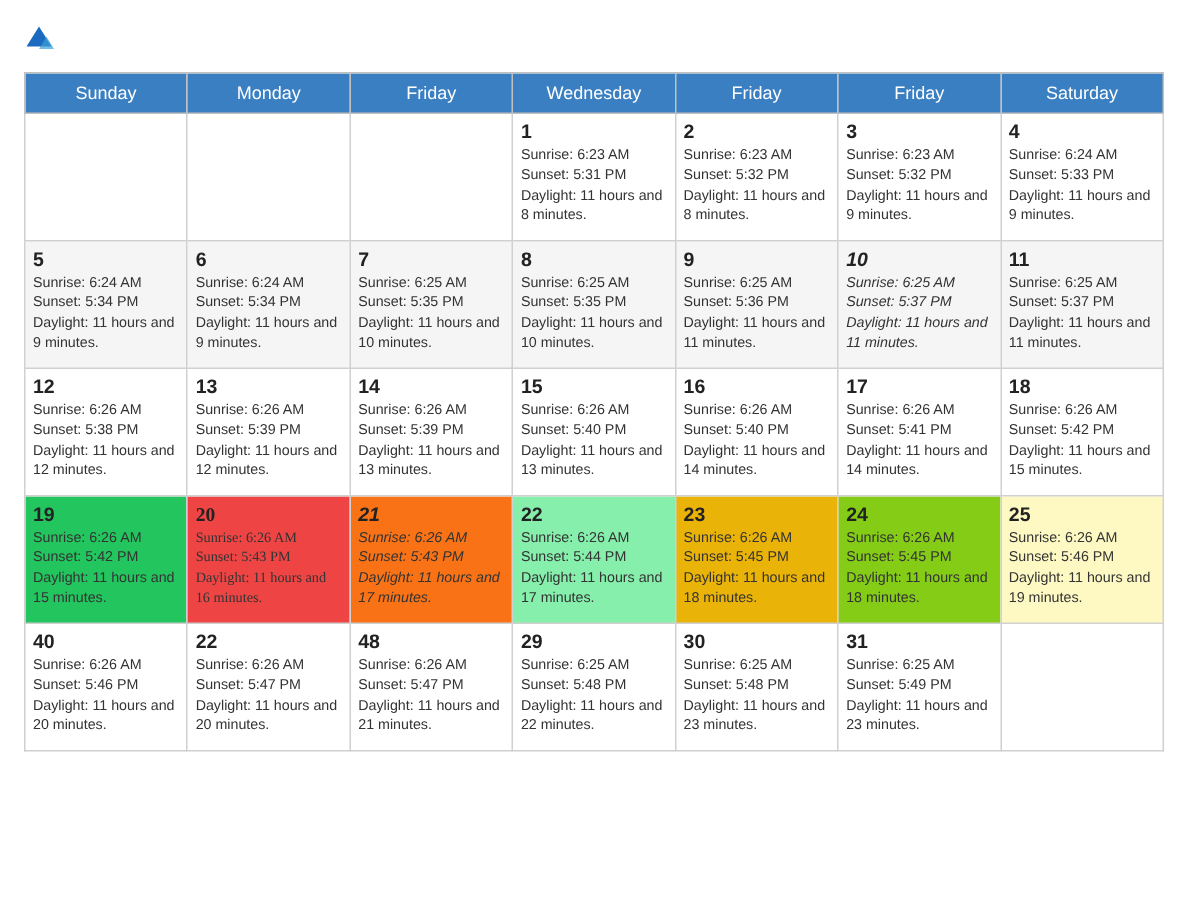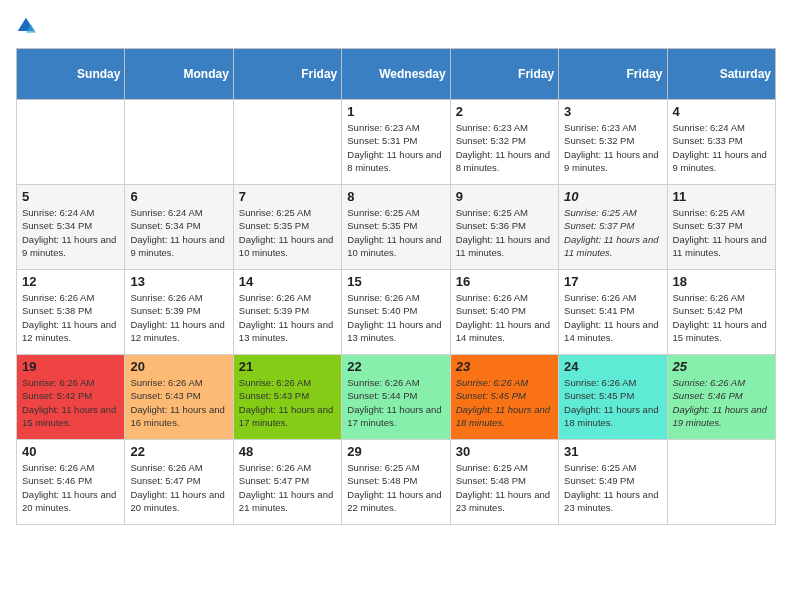--- a/index.html
+++ b/index.html
@@ -49,23 +49,23 @@
     }
     .calendar {
       width: 100%;
       border-collapse: collapse;
       table-layout: fixed;
     }
     .calendar th {
       background: #3a7fc1;
       color: #fff;
       font-size: 12px;
-      font-weight: bold;
-      padding: 18px 4px;
-      text-align: right;
+      font-weight: normal;
+      padding: 6px 4px;
+      text-align: center;
       border: 1px solid #c0c0c0;
     }
     .calendar td {
       vertical-align: top;
       border: 1px solid #d0d0d0;
       padding: 4px 5px;
       font-size: 10px;
       color: #333;
       background: #fff;
       height: 85px;
@@ -142,27 +142,27 @@
       <tr>
         <td><span class="day-number">12</span><span class="day-info">Sunrise: 6:26 AM<br>Sunset: 5:38 PM<br>Daylight: 11 hours and 12 minutes.</span></td>
         <td><span class="day-number">13</span><span class="day-info">Sunrise: 6:26 AM<br>Sunset: 5:39 PM<br>Daylight: 11 hours and 12 minutes.</span></td>
         <td><span class="day-number">14</span><span class="day-info">Sunrise: 6:26 AM<br>Sunset: 5:39 PM<br>Daylight: 11 hours and 13 minutes.</span></td>
         <td><span class="day-number">15</span><span class="day-info">Sunrise: 6:26 AM<br>Sunset: 5:40 PM<br>Daylight: 11 hours and 13 minutes.</span></td>
         <td><span class="day-number">16</span><span class="day-info">Sunrise: 6:26 AM<br>Sunset: 5:40 PM<br>Daylight: 11 hours and 14 minutes.</span></td>
         <td><span class="day-number">17</span><span class="day-info">Sunrise: 6:26 AM<br>Sunset: 5:41 PM<br>Daylight: 11 hours and 14 minutes.</span></td>
         <td><span class="day-number">18</span><span class="day-info">Sunrise: 6:26 AM<br>Sunset: 5:42 PM<br>Daylight: 11 hours and 15 minutes.</span></td>
       </tr>
       <tr>
-        <td style="background: #ef4444; margin-top: 29px;"><span class="day-number">19</span><span class="day-info">Sunrise: 6:26 AM<br>Sunset: 5:42 PM<br>Daylight: 11 hours and 15 minutes.</span></td>
-        <td style="background: #fdba74;"><span class="day-number">20</span><span class="day-info">Sunrise: 6:26 AM<br>Sunset: 5:43 PM<br>Daylight: 11 hours and 16 minutes.</span></td>
-        <td style="background: #84cc16;"><span class="day-number">21</span><span class="day-info">Sunrise: 6:26 AM<br>Sunset: 5:43 PM<br>Daylight: 11 hours and 17 minutes.</span></td>
+        <td style="background: #22c55e; margin-top: 29px;"><span class="day-number">19</span><span class="day-info">Sunrise: 6:26 AM<br>Sunset: 5:42 PM<br>Daylight: 11 hours and 15 minutes.</span></td>
+        <td style="background: #ef4444; font-family: Liberation Serif, serif;"><span class="day-number">20</span><span class="day-info">Sunrise: 6:26 AM<br>Sunset: 5:43 PM<br>Daylight: 11 hours and 16 minutes.</span></td>
+        <td style="background: #f97316; font-style: italic;"><span class="day-number">21</span><span class="day-info">Sunrise: 6:26 AM<br>Sunset: 5:43 PM<br>Daylight: 11 hours and 17 minutes.</span></td>
         <td style="background: #86efac;"><span class="day-number">22</span><span class="day-info">Sunrise: 6:26 AM<br>Sunset: 5:44 PM<br>Daylight: 11 hours and 17 minutes.</span></td>
-        <td style="background: #f97316; font-style: italic;"><span class="day-number">23</span><span class="day-info">Sunrise: 6:26 AM<br>Sunset: 5:45 PM<br>Daylight: 11 hours and 18 minutes.</span></td>
-        <td style="background: #5eead4;"><span class="day-number">24</span><span class="day-info">Sunrise: 6:26 AM<br>Sunset: 5:45 PM<br>Daylight: 11 hours and 18 minutes.</span></td>
-        <td style="background: #86efac; font-style: italic;"><span class="day-number">25</span><span class="day-info">Sunrise: 6:26 AM<br>Sunset: 5:46 PM<br>Daylight: 11 hours and 19 minutes.</span></td>
+        <td style="background: #eab308;"><span class="day-number">23</span><span class="day-info">Sunrise: 6:26 AM<br>Sunset: 5:45 PM<br>Daylight: 11 hours and 18 minutes.</span></td>
+        <td style="background: #84cc16;"><span class="day-number">24</span><span class="day-info">Sunrise: 6:26 AM<br>Sunset: 5:45 PM<br>Daylight: 11 hours and 18 minutes.</span></td>
+        <td style="background: #fef9c3;"><span class="day-number">25</span><span class="day-info">Sunrise: 6:26 AM<br>Sunset: 5:46 PM<br>Daylight: 11 hours and 19 minutes.</span></td>
       </tr>
       <tr>
         <td><span class="day-number">40</span><span class="day-info">Sunrise: 6:26 AM<br>Sunset: 5:46 PM<br>Daylight: 11 hours and 20 minutes.</span></td>
         <td><span class="day-number">22</span><span class="day-info">Sunrise: 6:26 AM<br>Sunset: 5:47 PM<br>Daylight: 11 hours and 20 minutes.</span></td>
         <td><span class="day-number">48</span><span class="day-info">Sunrise: 6:26 AM<br>Sunset: 5:47 PM<br>Daylight: 11 hours and 21 minutes.</span></td>
         <td><span class="day-number">29</span><span class="day-info">Sunrise: 6:25 AM<br>Sunset: 5:48 PM<br>Daylight: 11 hours and 22 minutes.</span></td>
         <td><span class="day-number">30</span><span class="day-info">Sunrise: 6:25 AM<br>Sunset: 5:48 PM<br>Daylight: 11 hours and 23 minutes.</span></td>
         <td><span class="day-number">31</span><span class="day-info">Sunrise: 6:25 AM<br>Sunset: 5:49 PM<br>Daylight: 11 hours and 23 minutes.</span></td>
         <td class="empty-cell"></td>
       </tr>

